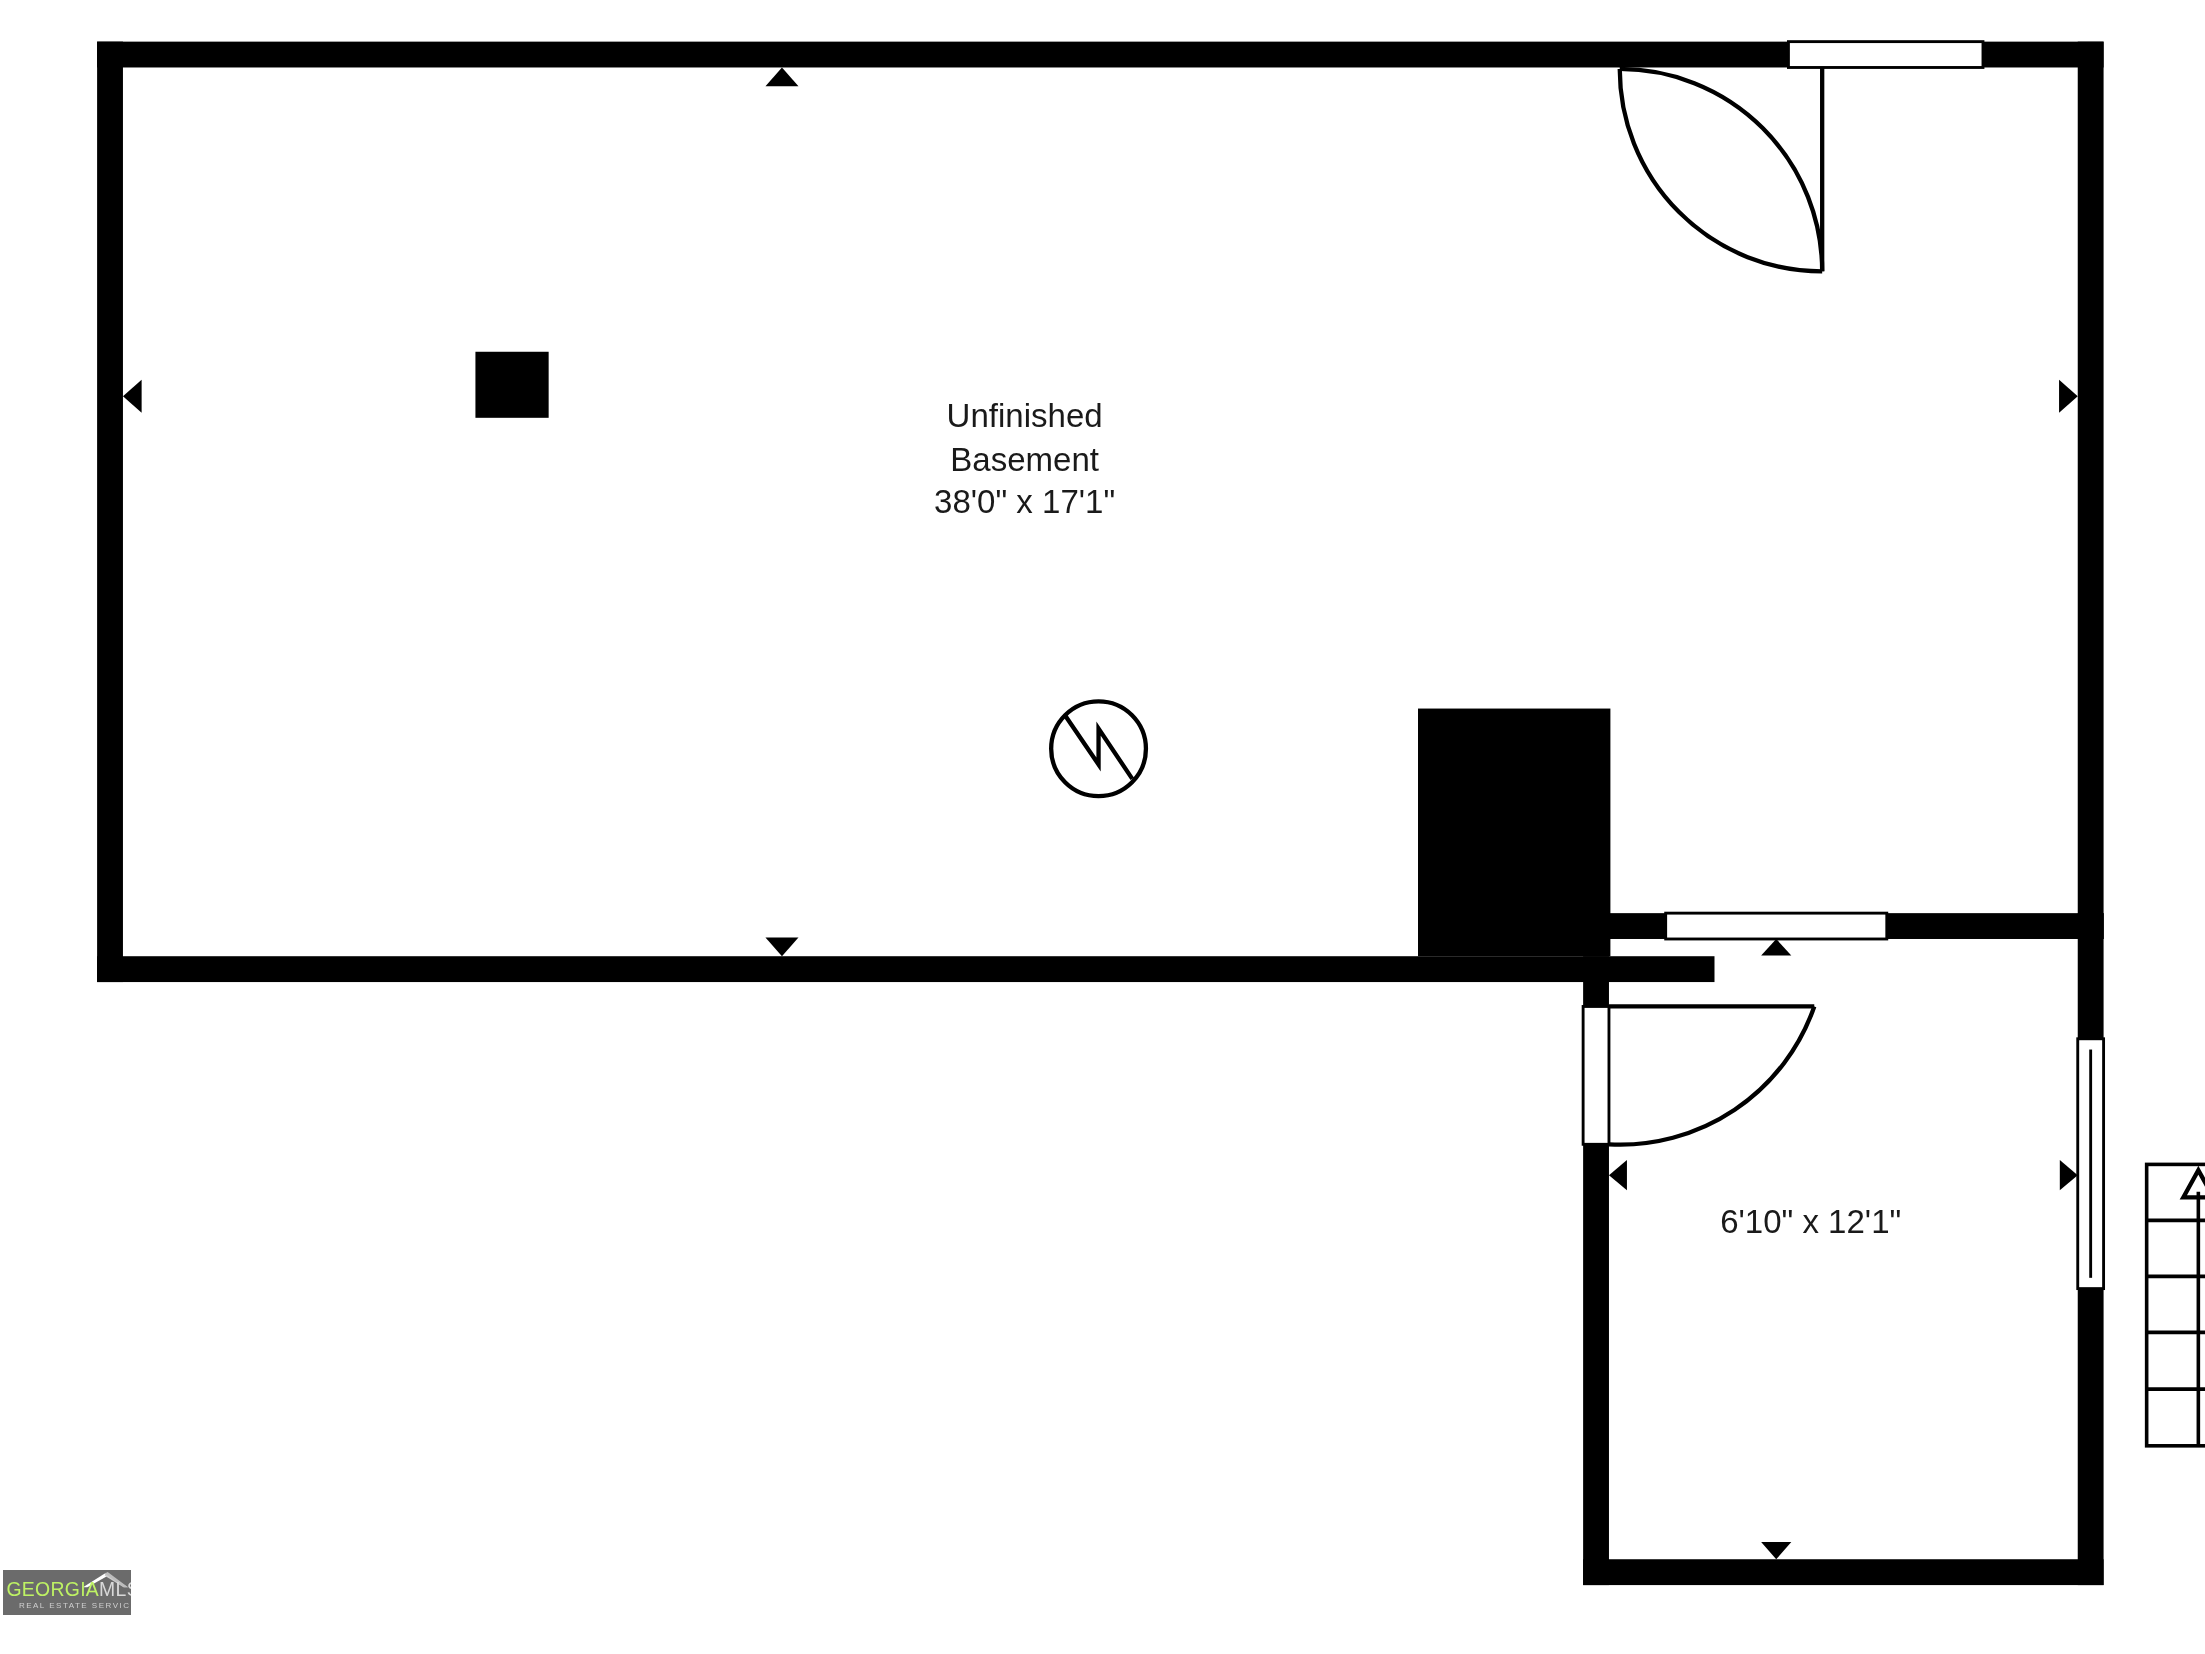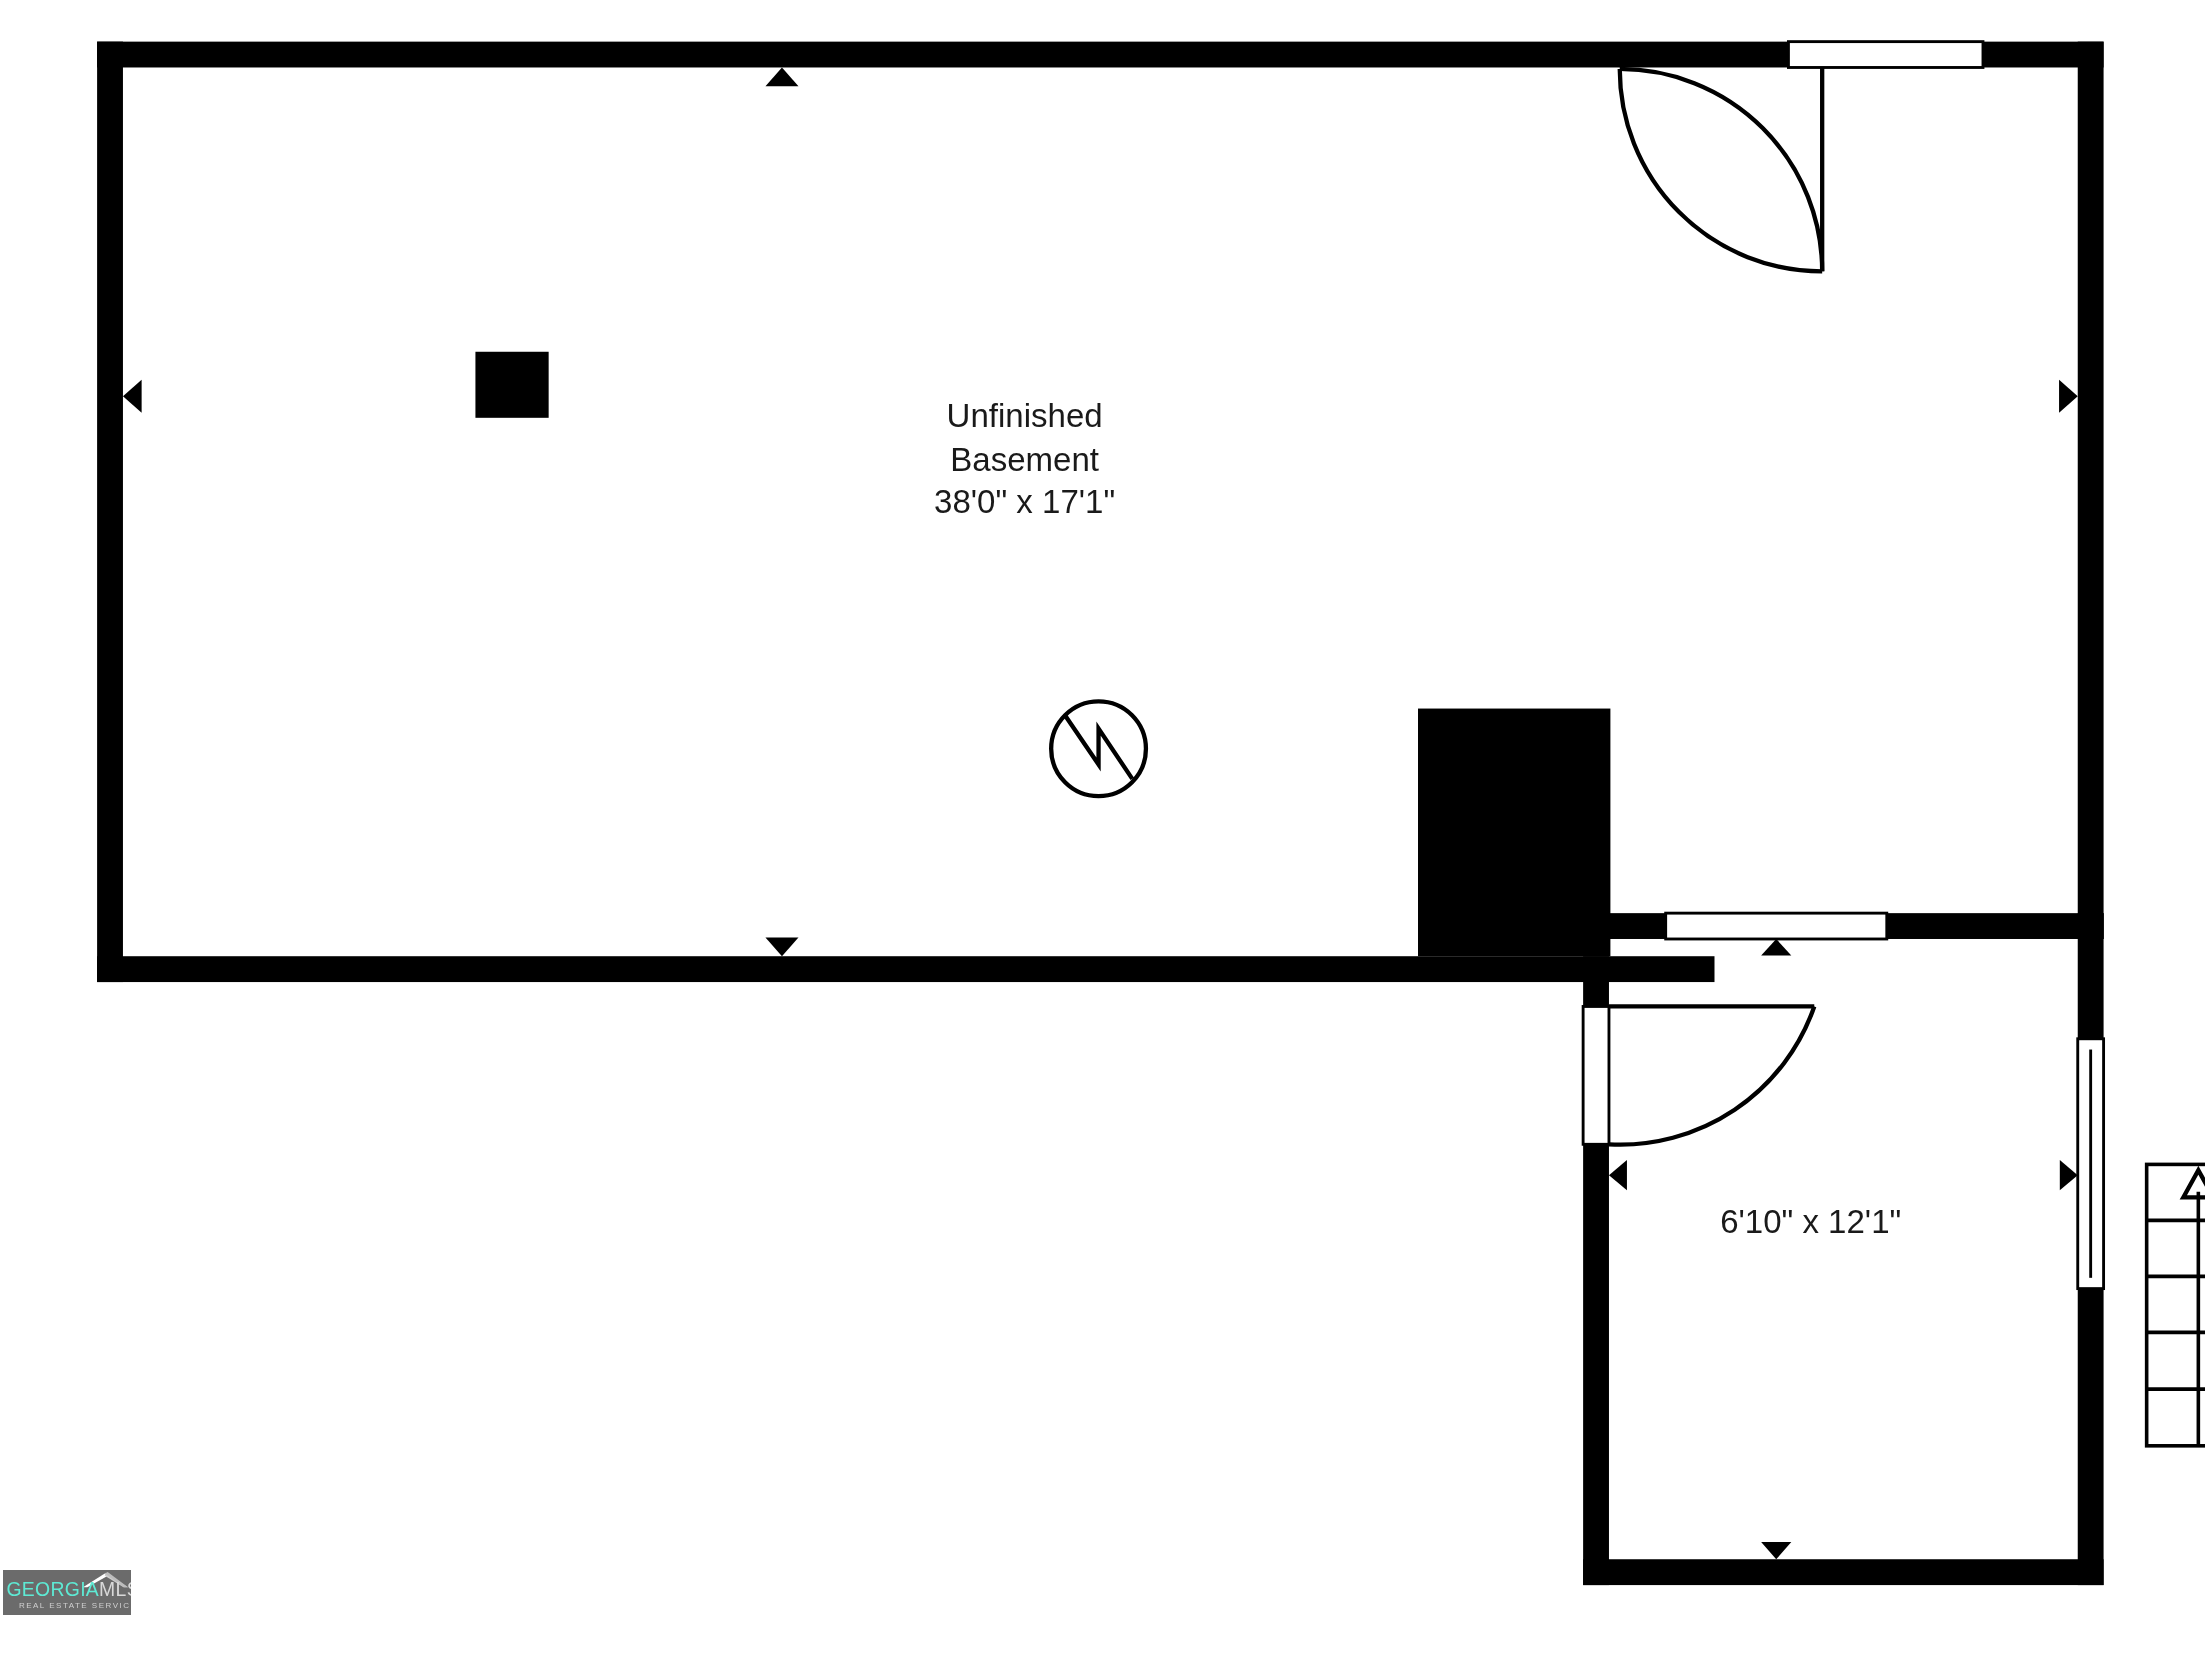--- a/index.html
+++ b/index.html
@@ -63,21 +63,21 @@
   #watermark .wm-text-main {
     position: absolute;
     left: 3.6px;
     top: 8.6px;
     font-family: "Liberation Sans", sans-serif;
     font-size: 19.4px;
     letter-spacing: 0.3px;
     line-height: 20px;
     white-space: nowrap;
   }
-  #watermark .wm-georgia { color: #5eead4; font-weight: 300; }
+  #watermark .wm-georgia { color: #bef264; font-weight: 300; }
   #watermark .wm-mls { color: #d8d8d8; font-weight: 300; }
   #watermark .wm-text-sub {
     position: absolute;
     left: 16px;
     top: 31px;
     font-family: "Liberation Sans", sans-serif;
     font-size: 8px;
     letter-spacing: 1.5px;
     color: #d0d0d0;
     white-space: nowrap;

